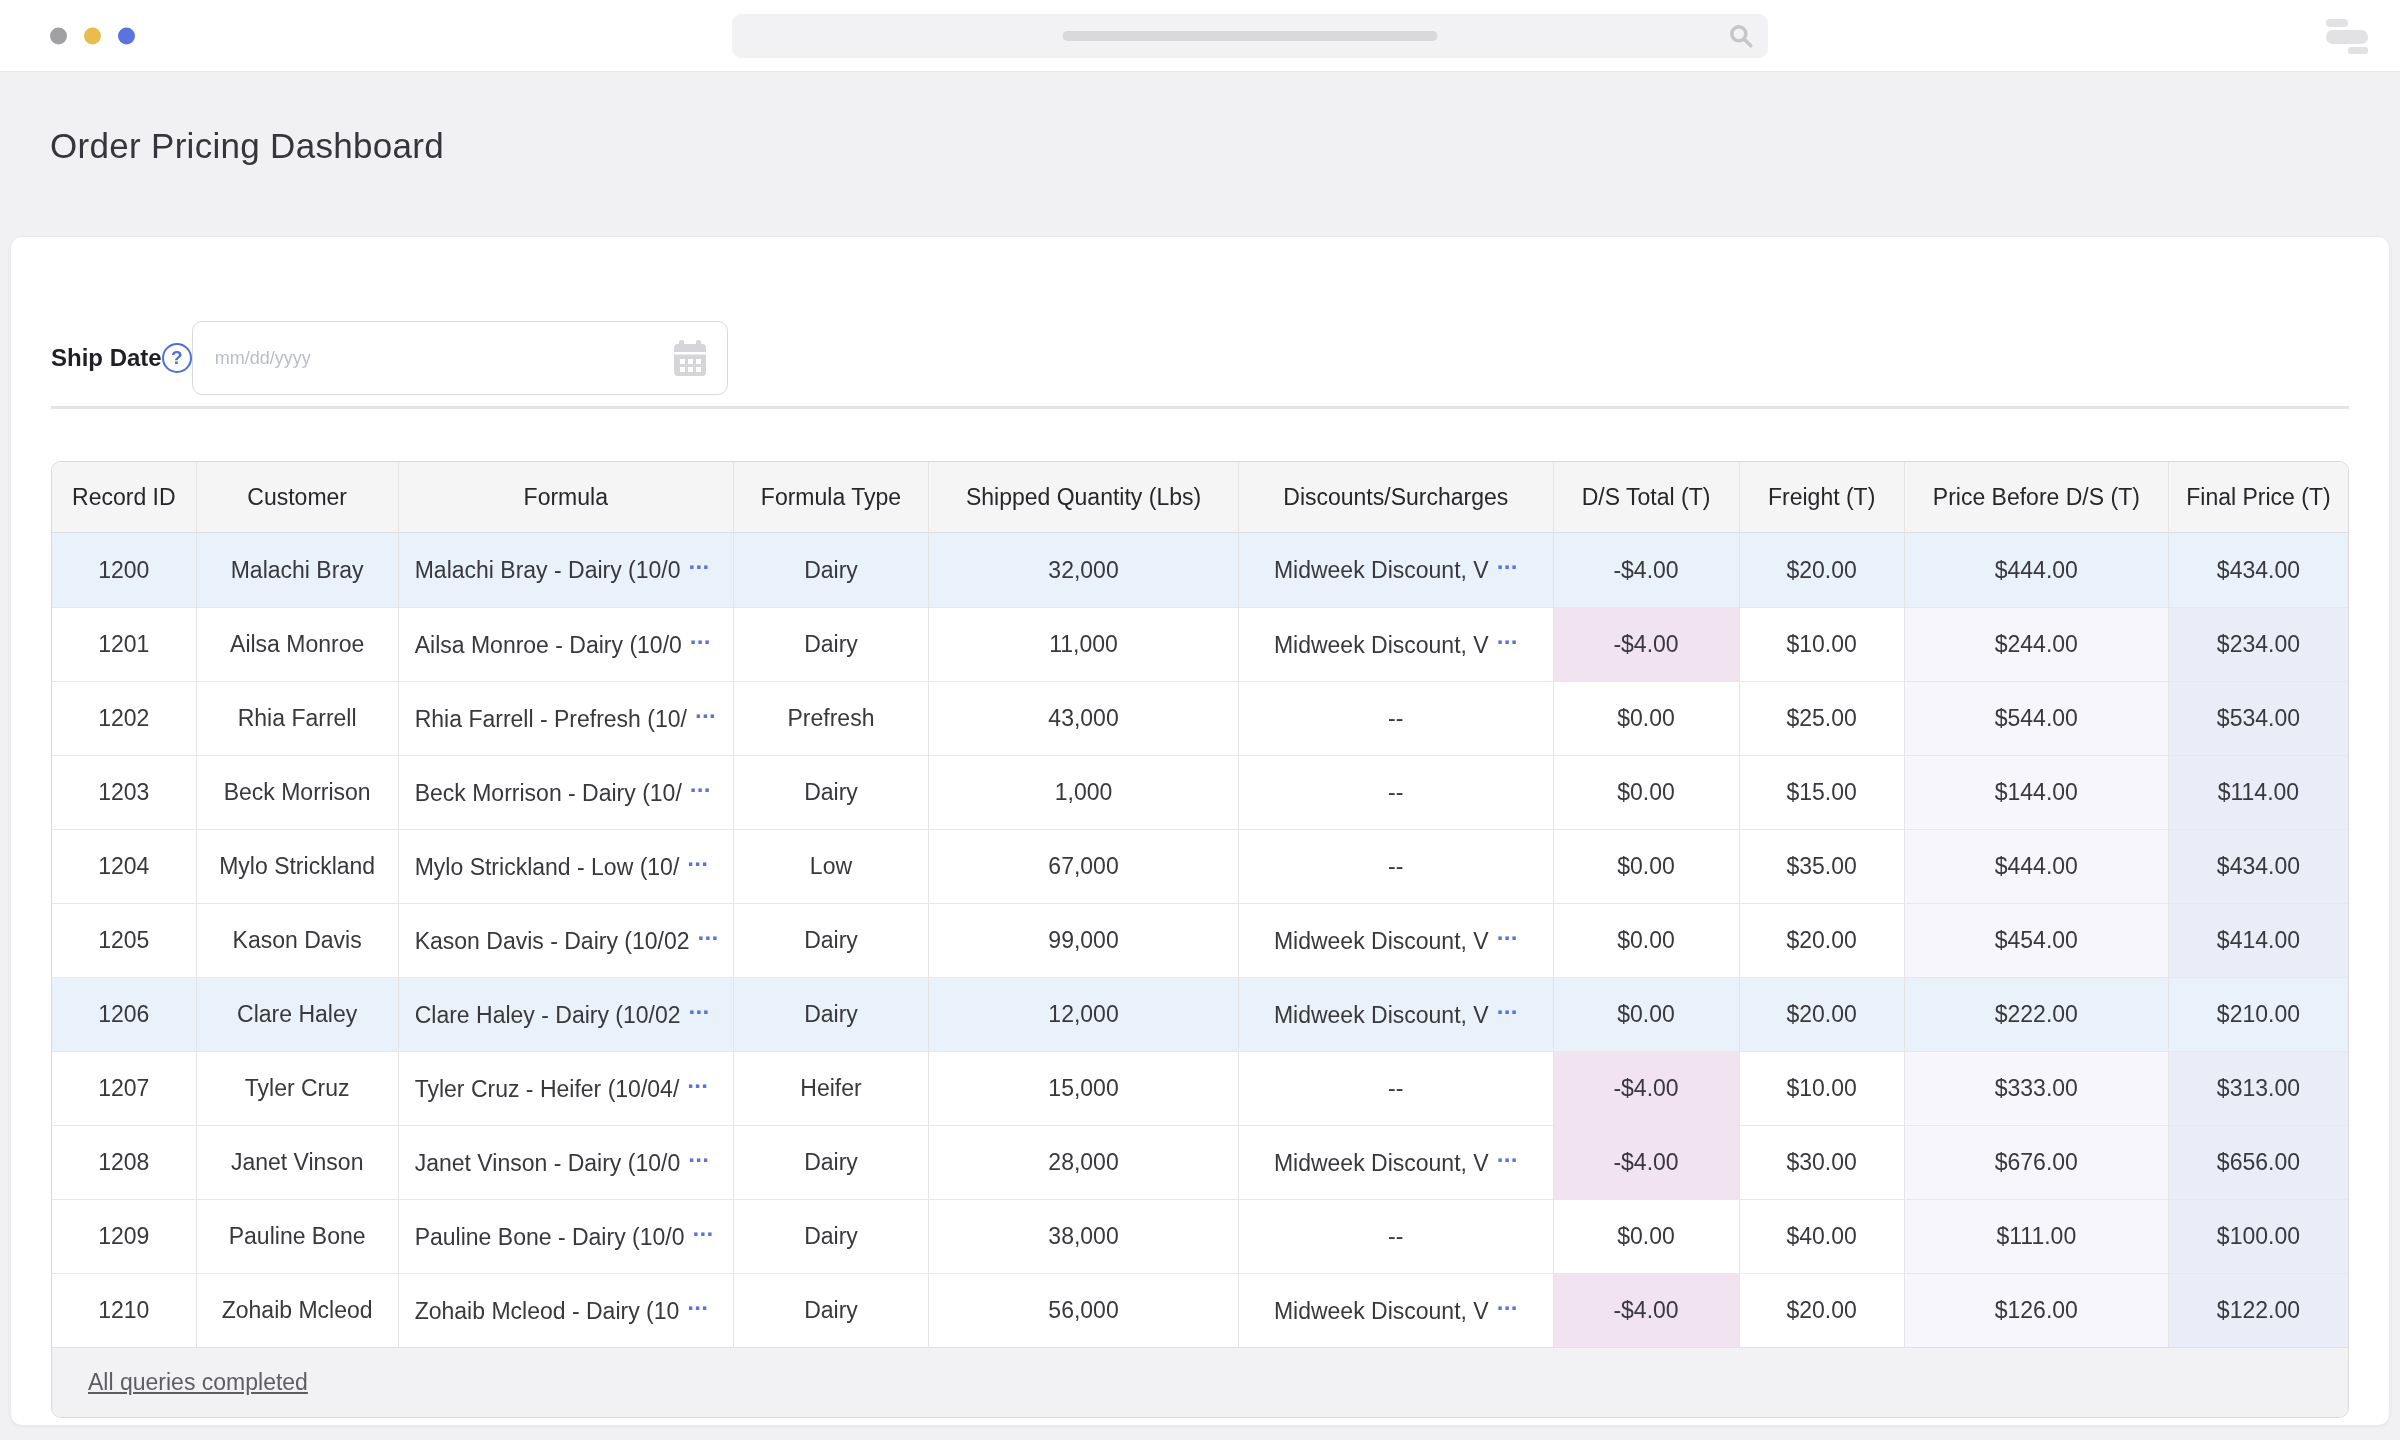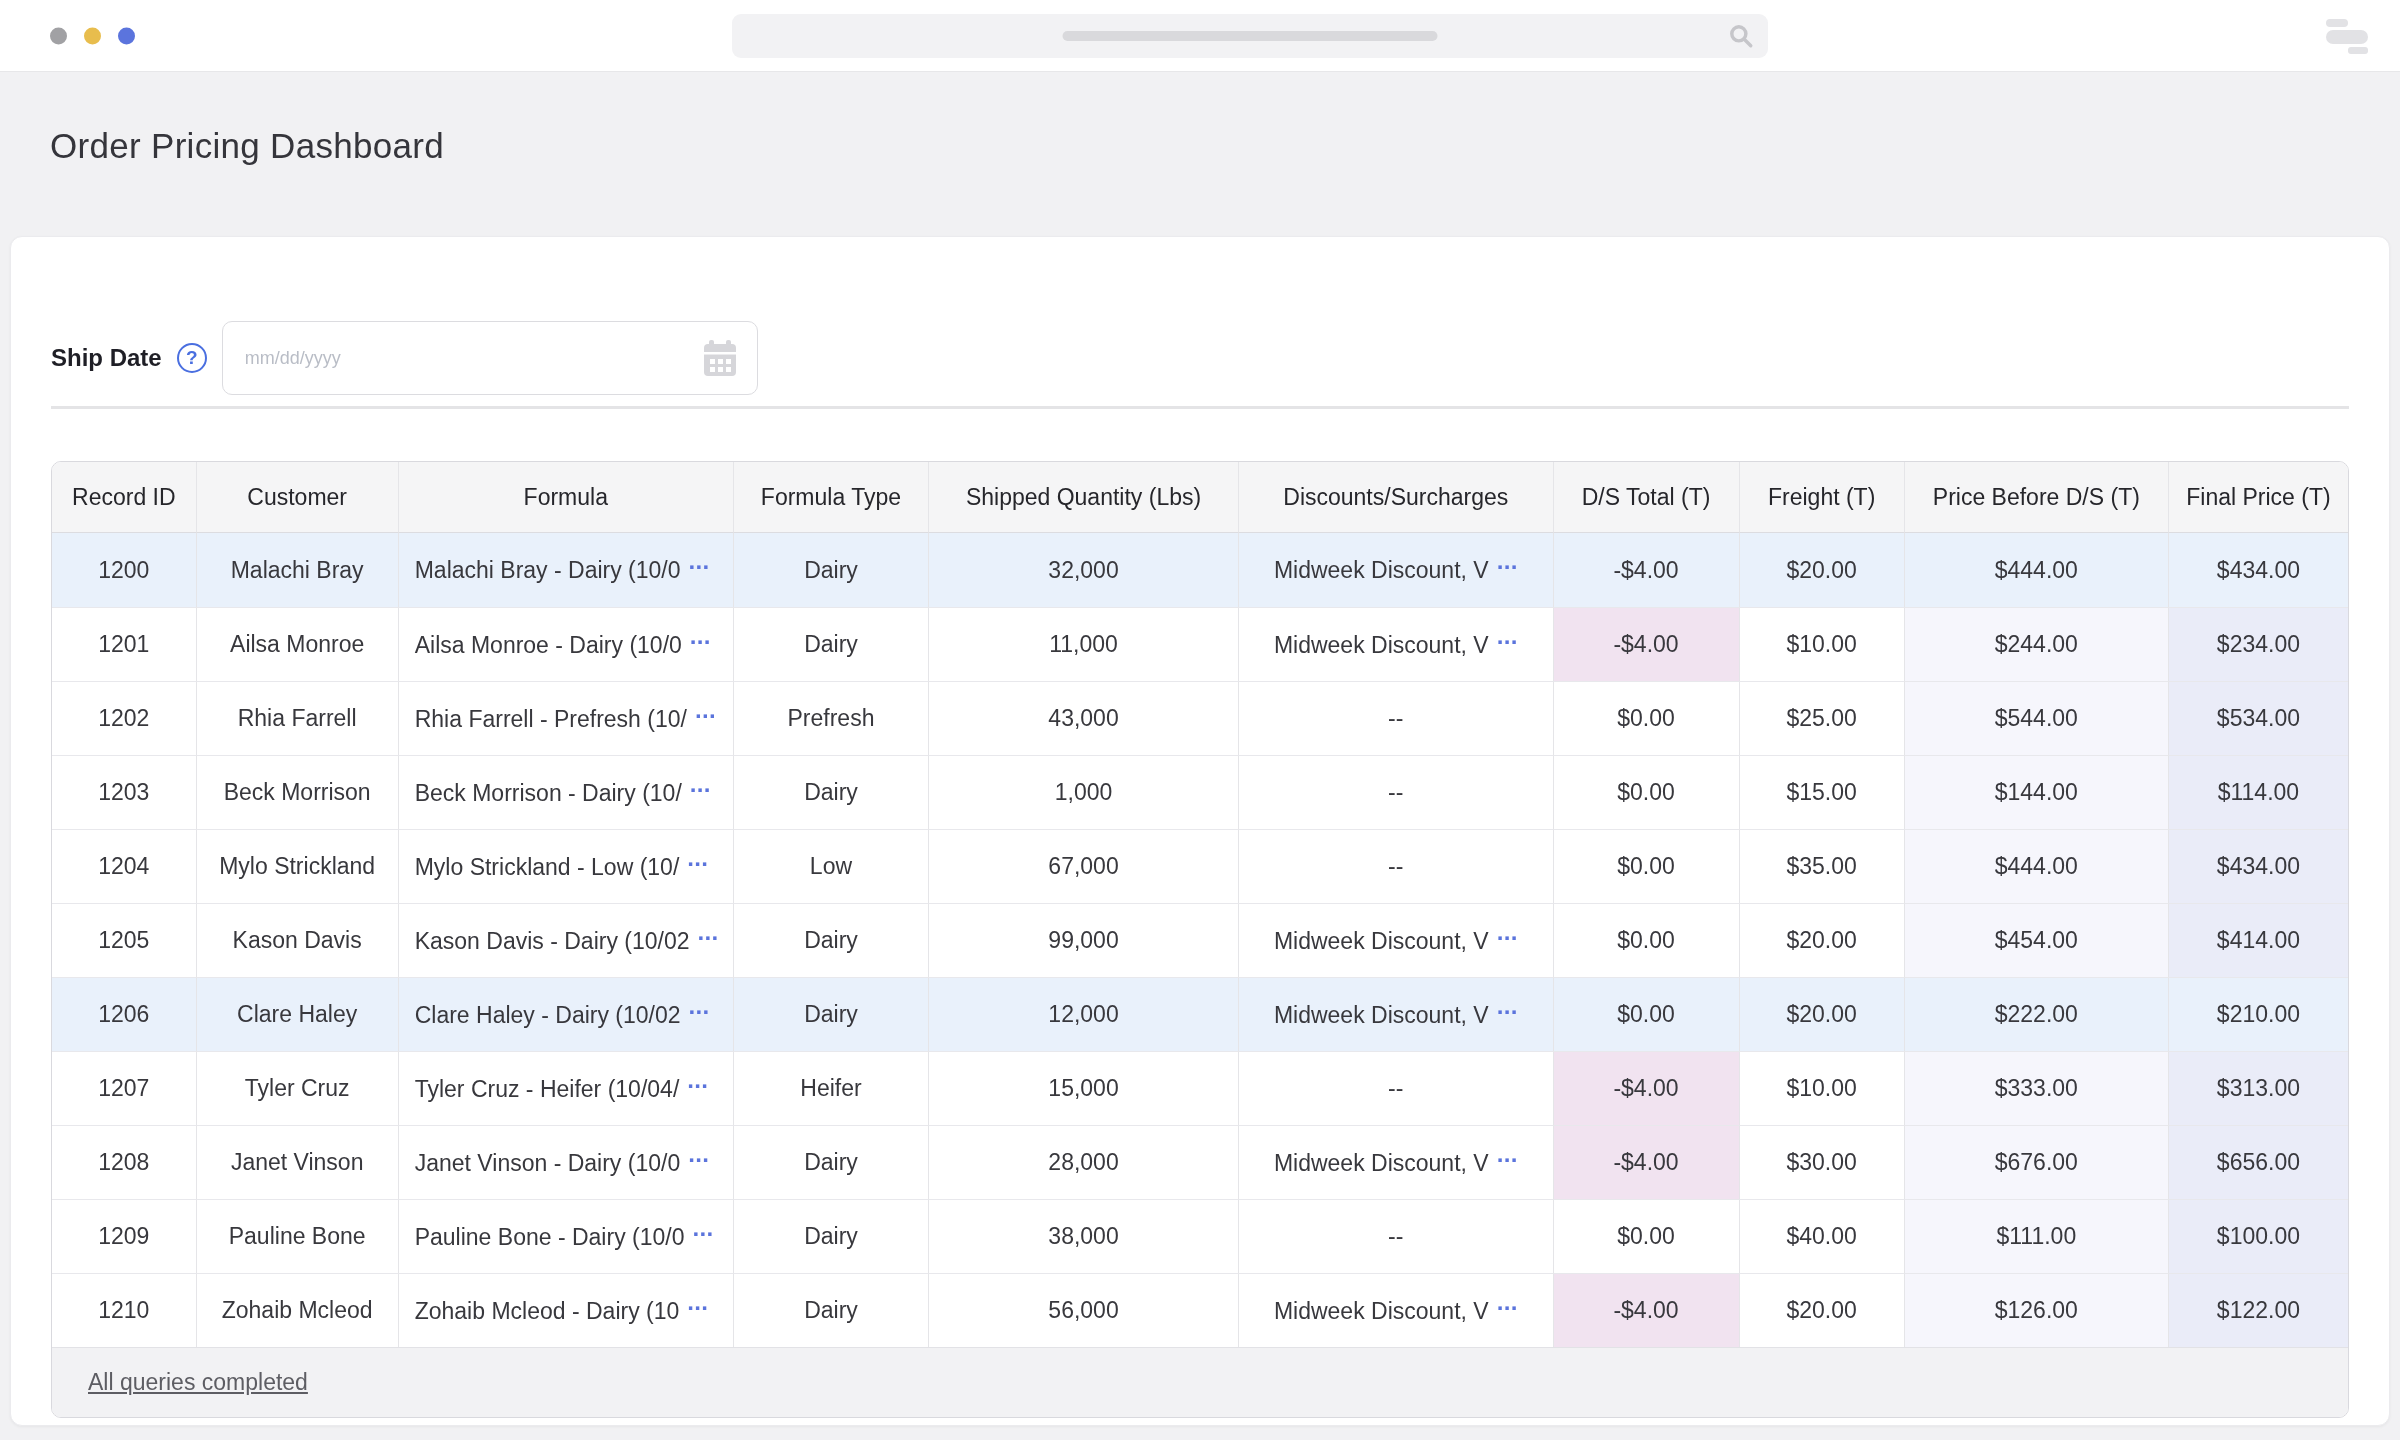--- a/index.html
+++ b/index.html
@@ -29,21 +29,21 @@
     border:1px solid #ebebee; border-radius:12px;
     box-shadow:0 1px 3px rgba(0,0,0,.05);
     padding:0 40px;
   }
   
   .tabs-bar { display:flex; justify-content:space-between; align-items:flex-end; padding-top:84px; border-bottom:3px solid #e4e4e6; }
   .tabs { display:flex; padding-left:95px; }
   .tab { position:relative; margin-right:130px; padding-bottom:26px; font-size:24px; font-weight:600; color:#2d2d33; cursor:pointer; white-space:nowrap; }
   .tab.active { color:#5b74dc; }
   .tab.active::after { content:""; position:absolute; left:-9px; right:-9px; bottom:-4px; height:6px; background:#5b74dc; border-radius:1px; }
-  .ship-date { display:flex; align-items:center; gap:15px; margin-bottom:11px; }
+  .ship-date { display:flex; align-items:center; margin-bottom:11px; }
   .ship-date-label { font-size:24px; font-weight:600; color:#1f1f26; }
   .help-ico { width:30px; height:30px; border:2.5px solid #4a6fe0; border-radius:50%; color:#4a6fe0; font-size:19px; font-weight:700; display:flex; align-items:center; justify-content:center; }
   .date-input { position:relative; width:536px; height:74px; border:1.5px solid #dcdce0; border-radius:10px; background:#fff; display:flex; align-items:center; padding:0 22px; }
   .date-placeholder { font-size:18px; color:#b9bdc6; }
   .cal-ico { position:absolute; right:18px; top:50%; transform:translateY(-50%); }
   
   .table-wrap { margin-top:52px; border:1px solid #d9d9de; border-radius:10px; overflow:hidden; background:#fff; }
   table { width:100%; border-collapse:separate; border-spacing:0; table-layout:fixed; }
   th { height:71px; background:#f5f5f6; border-bottom:1px solid #dcdce0; border-right:1px solid #e5e5e8;
        font-size:23px; font-weight:400; color:#26262b; text-align:center; padding:0 8px; white-space:nowrap; overflow:hidden; }

